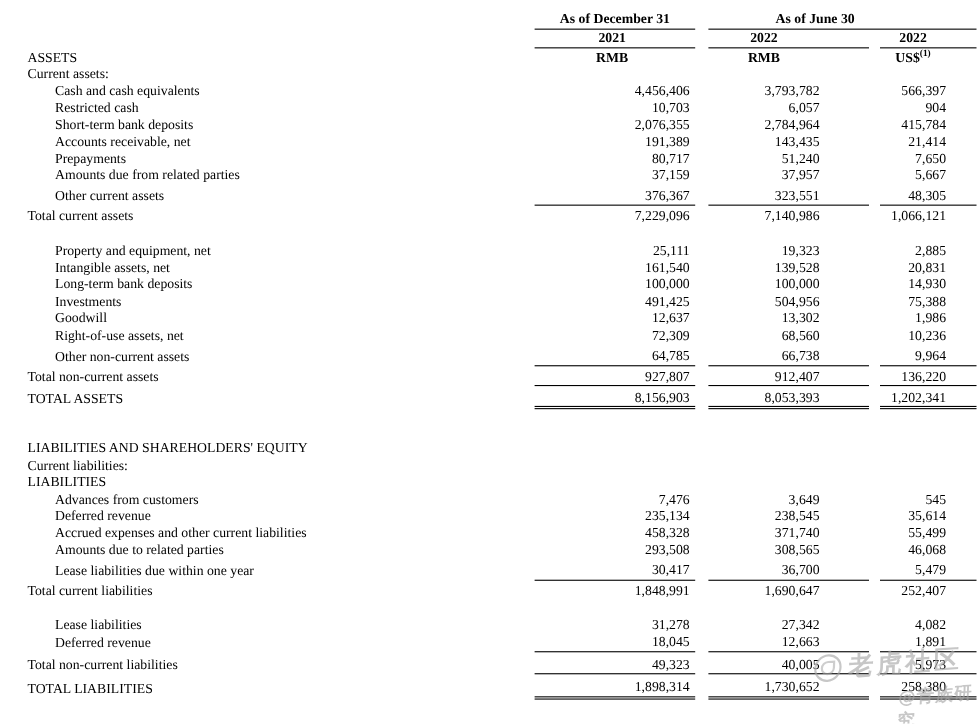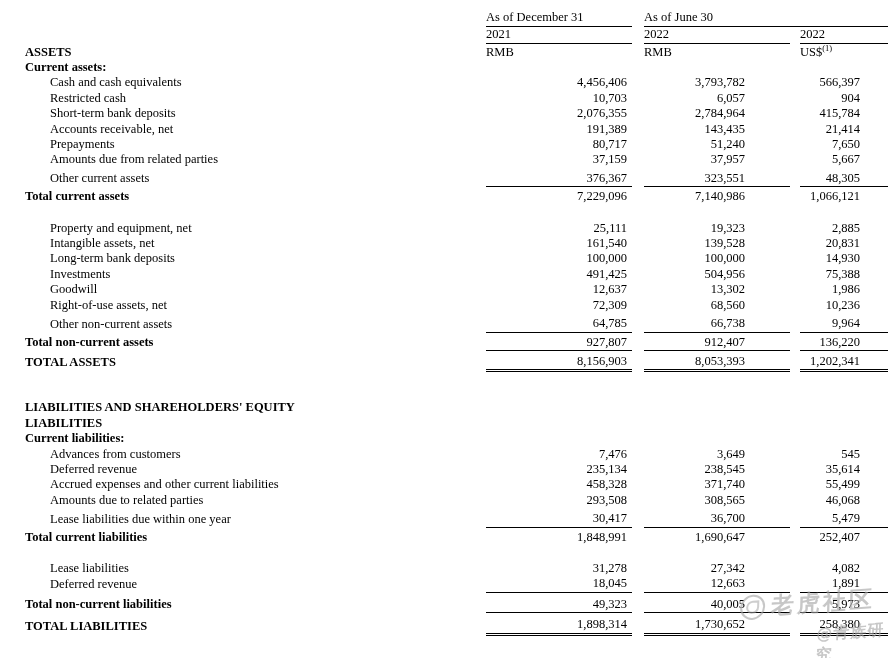--- a/index.html
+++ b/index.html
@@ -20,28 +20,28 @@
   td{
     font-size:12.5px;
     line-height:15.4px;
     padding:0;
     vertical-align:bottom;
     white-space:nowrap;
     overflow:visible;
   }
   td.lbl{padding-left:25px;}
   td.lbl.item{padding-left:50px;font-weight:normal;}
-  td.lbl.section, td.lbl.total, td.lbl.grandtotal{font-weight:bold;}
+  td.lbl.section, td.lbl.total, td.lbl.grandtotal{font-weight:normal;}
   td.num{text-align:right;}
   td.c1{padding-right:5px;}
   td.c2{padding-right:45px;}
   td.c3{padding-right:28px;}
   .rule-s{border-bottom:1px solid #000;}
   .rule-d{border-bottom:3px double #000;}
-  thead td.hd{font-weight:normal;text-align:left;font-size:12.5px;}
+  thead td.hd{font-weight:bold;text-align:center;font-size:12.5px;}
   thead td.h-underline{border-bottom:1px solid #000;}
   thead td.h-group2{padding-right:50px;}
   thead tr{height:17px;}
   sup.fn{font-size:8.5px;vertical-align:super;line-height:0;}
   tr.spacer td{line-height:1px;font-size:1px;}
   
   .wm{
     position:absolute;
     pointer-events:none;
     color:rgba(165,165,165,0.62);
@@ -266,29 +266,29 @@
         </tr>
         <tr>
           <td class="lbl section">LIABILITIES AND SHAREHOLDERS' EQUITY</td>
           <td class="num c1"></td>
           <td></td>
           <td class="num c2"></td>
           <td></td>
           <td class="num c3"></td>
         </tr>
         <tr>
+          <td class="lbl section">Current liabilities:</td>
+          <td class="num c1"></td>
+          <td></td>
+          <td class="num c2"></td>
+          <td></td>
+          <td class="num c3"></td>
+        </tr>
+        <tr>
           <td class="lbl section">LIABILITIES</td>
-          <td class="num c1"></td>
-          <td></td>
-          <td class="num c2"></td>
-          <td></td>
-          <td class="num c3"></td>
-        </tr>
-        <tr>
-          <td class="lbl section">Current liabilities:</td>
           <td class="num c1"></td>
           <td></td>
           <td class="num c2"></td>
           <td></td>
           <td class="num c3"></td>
         </tr>
         <tr>
           <td class="lbl item">Advances from customers</td>
           <td class="num c1">7,476</td>
           <td></td>

